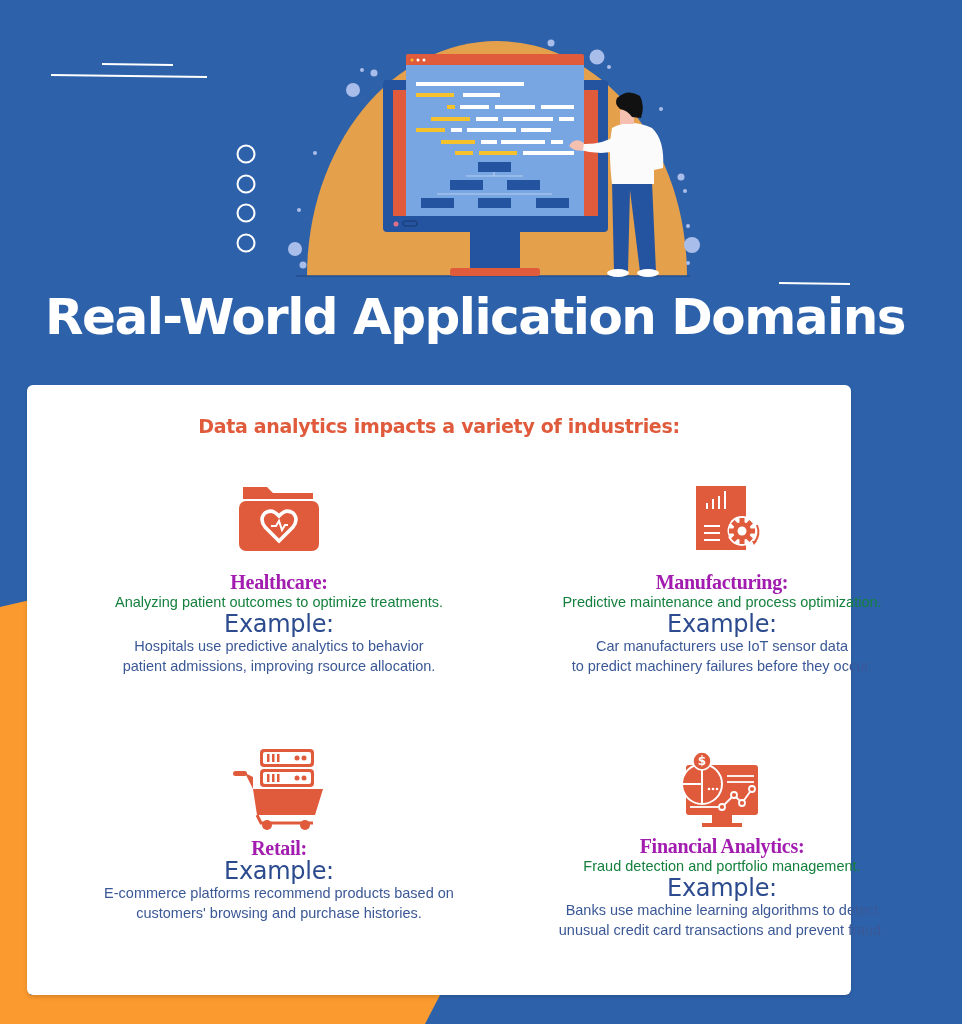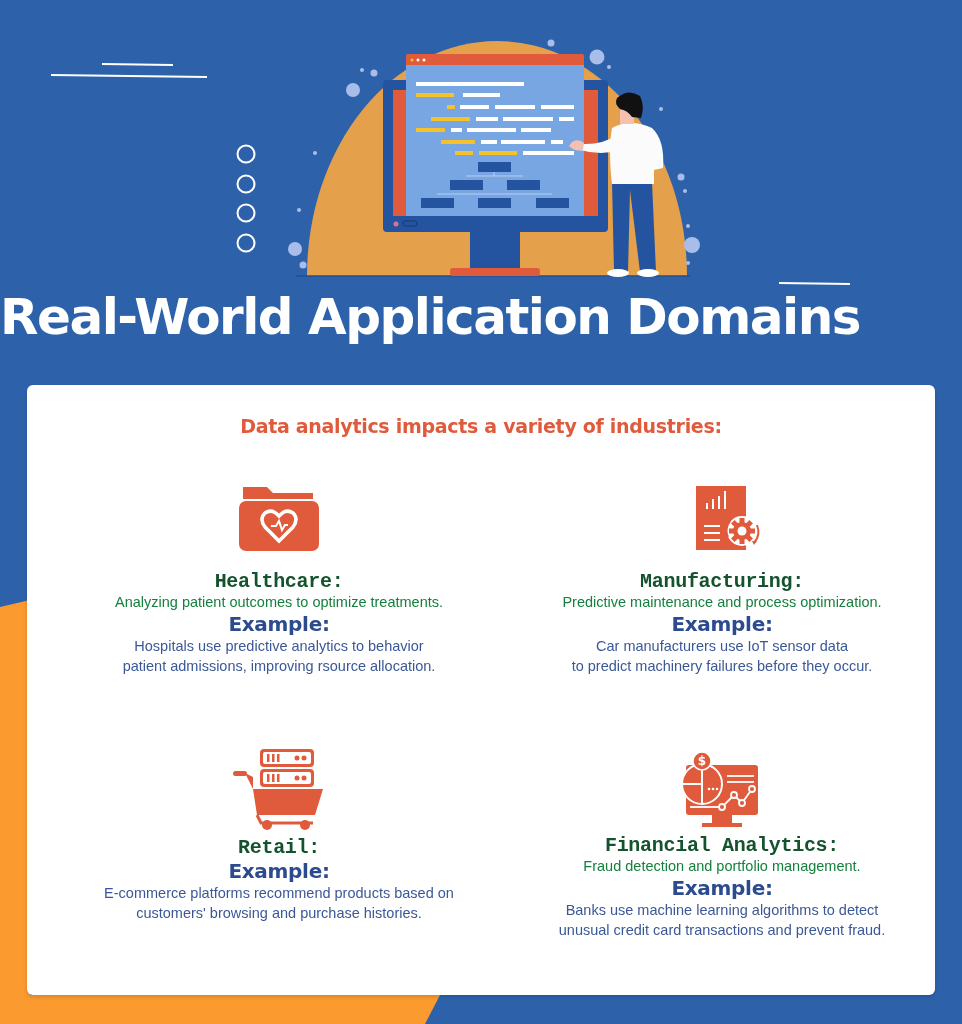--- a/index.html
+++ b/index.html
@@ -9,49 +9,49 @@
     background: #2d62ab;
     font-family: "Liberation Sans", "DejaVu Sans", sans-serif;
   }
   .bg-orange {
     position: absolute; left: 0; top: 0; width: 962px; height: 1024px;
     pointer-events: none;
   }
   .hero { position: absolute; left: 0; top: 0; width: 962px; height: 290px; }
   .title {
     position: absolute; left: 0; top: 282px; width: 950px;
-    color: #ffffff;
+    text-align: center; color: #ffffff;
     font-family: "DejaVu Sans", sans-serif; font-weight: bold;
     font-size: 50px; letter-spacing: -1.5px; line-height: 70px;
   }
   .card {
-    position: absolute; left: 27px; top: 385px; width: 908px; height: 610px;
+    position: absolute; left: 27px; top: 385px; width: 824px; height: 610px;
     background: #ffffff; border-radius: 6px;
     box-shadow: 0 2px 4px rgba(0,0,0,0.15);
   }
   .subtitle {
     position: absolute; left: 0; top: 30px; width: 100%;
     text-align: center; color: #e05a3c;
     font-family: "DejaVu Sans", sans-serif; font-weight: bold;
     font-size: 19px; letter-spacing: -0.3px;
   }
   .domain {
     position: absolute; width: 450px; text-align: center; color: #2c4b8e;
   }
   .domain .icon { display: block; margin: 0 auto; }
   .domain h2 {
-    font-family: Liberation Mono, monospace; font-weight: bold;
-    font-size: 20px; line-height: 22px; color: #14532d; letter-spacing: -0.3px;
+    font-family: Liberation Serif, serif; font-weight: bold;
+    font-size: 20px; line-height: 22px; color: #a21caf; letter-spacing: -0.3px;
   }
   .domain .desc {
     font-size: 14.5px; line-height: 19px; color: #15803d;
   }
   .domain h3 {
-    font-family: "DejaVu Sans", sans-serif; font-weight: bold;
-    font-size: 20px; line-height: 24px; color: #2c4b8e; letter-spacing: -0.3px;
+    font-family: "DejaVu Sans", sans-serif; font-weight: normal;
+    font-size: 24px; line-height: 24px; color: #2c4b8e; letter-spacing: -0.3px;
   }
   .domain .example {
     font-size: 14.5px; line-height: 20px; color: #3b5896; white-space: pre-line;
   }
 </style>
 </head>
 <body>
 
 <svg class="bg-orange" viewBox="0 0 962 1024">
   <polygon points="0,607 30,600 30,1024 0,1024" fill="#fb9a2e"></polygon>

